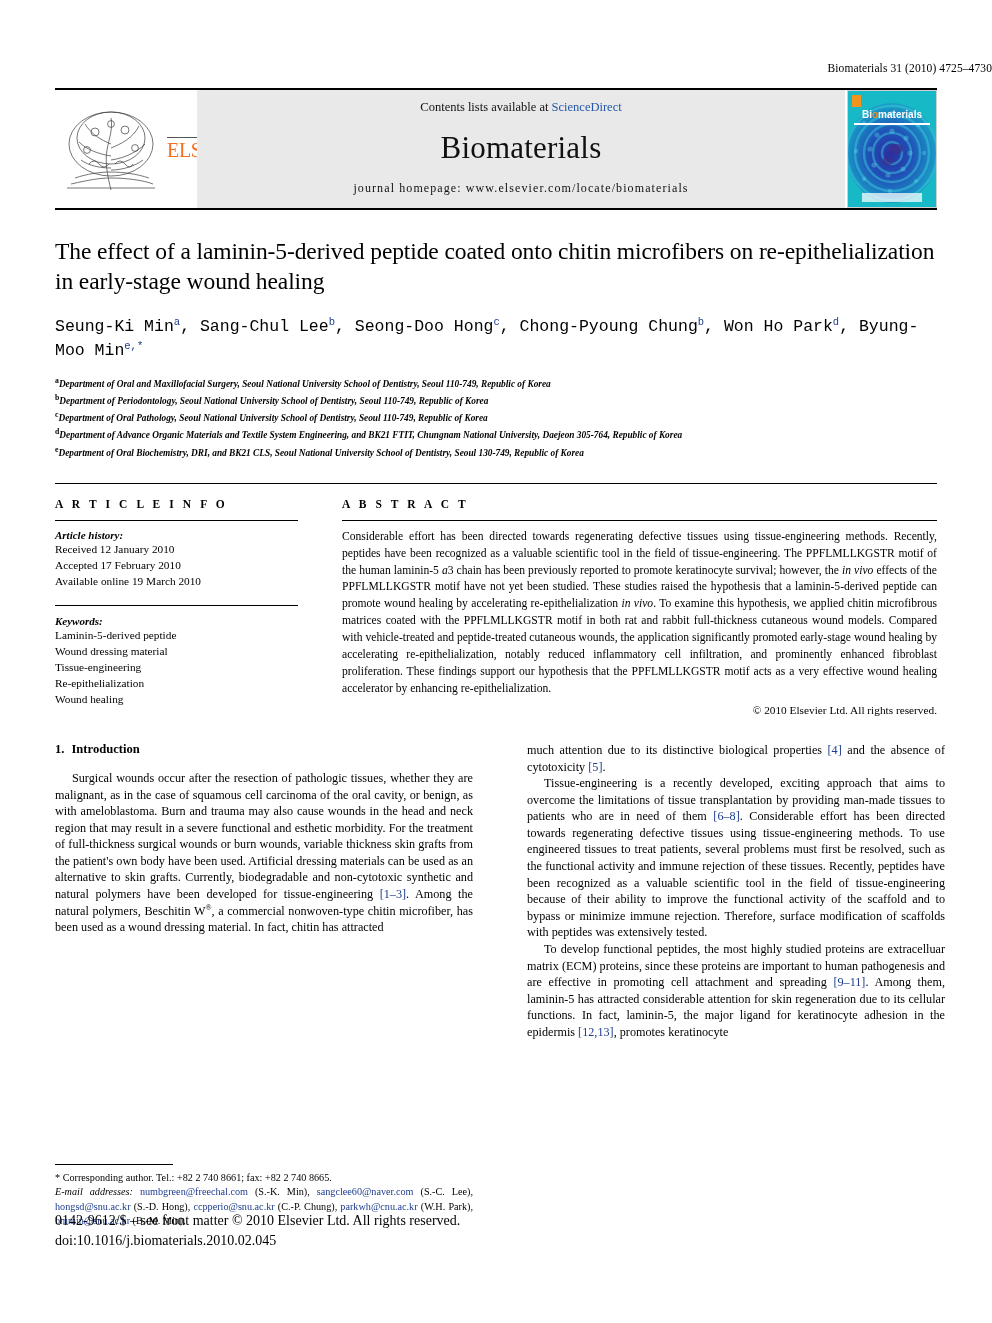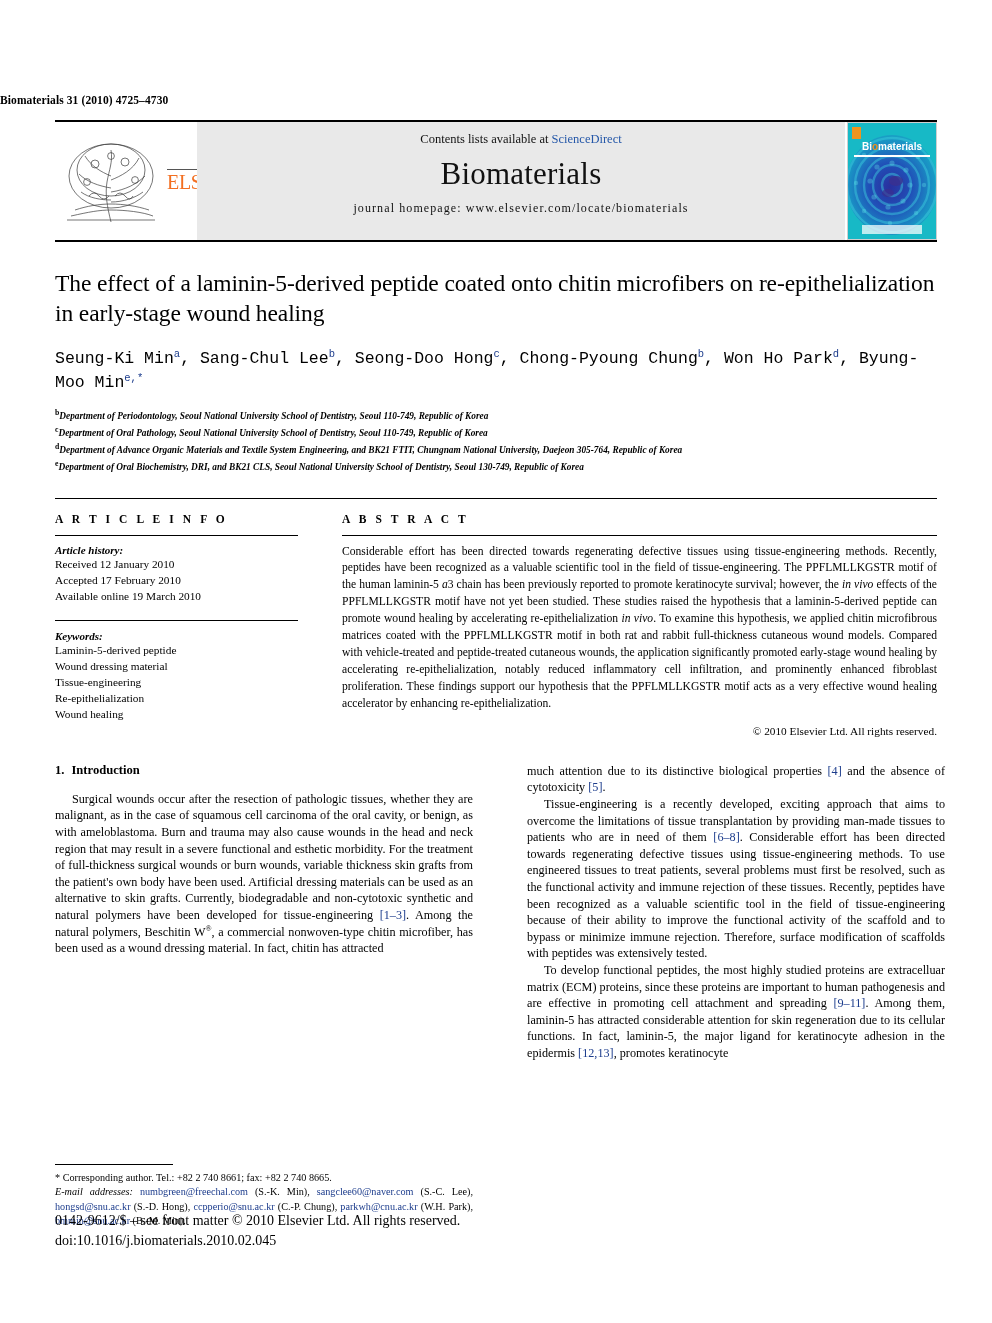--- a/index.html
+++ b/index.html
@@ -10,24 +10,24 @@
     background: #ffffff;
     font-family: "Liberation Serif", "DejaVu Serif", serif;
     color: #000000;
     position: relative;
     overflow: hidden;
   }
   .page { position: relative; width: 992px; height: 1323px; padding: 0; }
 
   
   .running-head {
-    text-align: left;
+    text-align: right;
     font-size: 11.5px;
-    font-weight: bold;
-    padding-top: 94px;
+    font-weight: normal;
+    padding-top: 62px;
     letter-spacing: .1px;
   }
 
   
   .masthead {
     margin: 14px 55px 0 55px;
     border-top: 2.5px solid #000;
     display: flex;
     align-items: stretch;
     height: 120px;
@@ -54,21 +54,21 @@
     width: 100%;
     text-align: center;
   }
   .contents-box {
     flex: 1 1 auto;
     background: #e9e9e9;
     display: flex;
     flex-direction: column;
     align-items: center;
     justify-content: space-between;
-    padding: 10px 0 24px 0;
+    padding: 10px 0 12px 0;
     margin-left: 2px;
   }
   .contents-line { font-size: 12.5px; color:#111; }
   .contents-line .sd { color:#2457a8; }
   .journal-name {
     font-size: 31px;
     letter-spacing: .2px;
     color:#111;
     font-family:"Liberation Serif", serif;
   }
@@ -146,21 +146,21 @@
   .rule { border-top: 1.2px solid #000; margin: 0 0 8px 0; }
   .hist-title, .kw-title { font-style: italic; font-weight: bold; font-size: 11px; }
   .info-line { font-size: 11.3px; line-height: 1.42; }
   .kw-block { margin-top: 16px; padding-top: 9px; border-top: 1.2px solid #000; }
   .abstract-text {
     font-size: 11.6px;
     line-height: 1.46;
     text-align: justify;
   }
   .abstract-text i { font-style: italic; }
-  .copyright { text-align: right; font-size: 11.3px; margin-top: 12px; }
+  .copyright { text-align: right; font-size: 11.3px; margin-top: 6px; }
 
   
   .body-cols {
     margin: 26px 55px 0 55px;
     display: flex;
     gap: 54px;
   }
   .bcol { width: 418px; flex: 0 0 418px; }
   h2.sec-title { font-size: 12.6px; font-weight: bold; margin: 0 0 13px 0; }
   h2.sec-title .num { margin-right: 7px; }
@@ -272,20 +272,21 @@
       <div class="cover-bottombar"></div>
     </div>
   </div>
 
   <div class="title-block">
     <h1 class="article-title">The effect of a laminin-5-derived peptide coated onto chitin microfibers on re-epithelialization in early-stage wound healing</h1>
     <div class="authors">
       <span><span>Seung-Ki Min</span><sup>a</sup><span>, </span></span><span><span>Sang-Chul Lee</span><sup>b</sup><span>, </span></span><span><span>Seong-Doo Hong</span><sup>c</sup><span>, </span></span><span><span>Chong-Pyoung Chung</span><sup>b</sup><span>, </span></span><span><span>Won Ho Park</span><sup>d</sup><span>, </span></span><span><span>Byung-Moo Min</span><sup>e,*</sup></span>
     </div>
     <div class="affiliations">
+      <div><sup>a</sup><span>Department of Oral and Maxillofacial Surgery, Seoul National University School of Dentistry, Seoul 110-749, Republic of Korea</span></div>
       <div><sup>b</sup><span>Department of Periodontology, Seoul National University School of Dentistry, Seoul 110-749, Republic of Korea</span></div>
       <div><sup>c</sup><span>Department of Oral Pathology, Seoul National University School of Dentistry, Seoul 110-749, Republic of Korea</span></div>
       <div><sup>d</sup><span>Department of Advance Organic Materials and Textile System Engineering, and BK21 FTIT, Chungnam National University, Daejeon 305-764, Republic of Korea</span></div>
       <div><sup>e</sup><span>Department of Oral Biochemistry, DRI, and BK21 CLS, Seoul National University School of Dentistry, Seoul 130-749, Republic of Korea</span></div>
     </div>
   </div>
 
   <div class="info-abstract">
     <div class="col-info">
       <div class="sec-head">A R T I C L E   I N F O</div>

